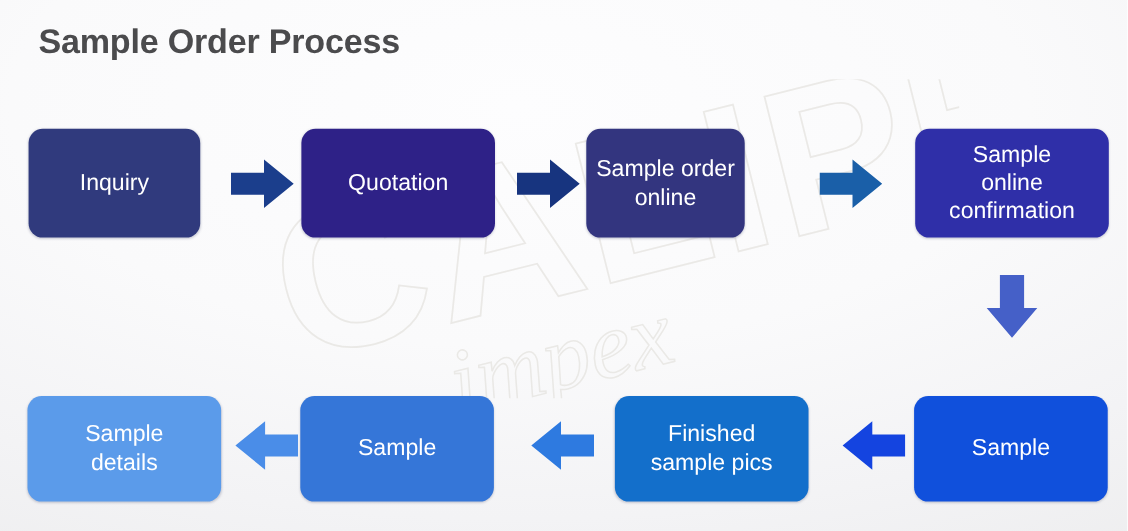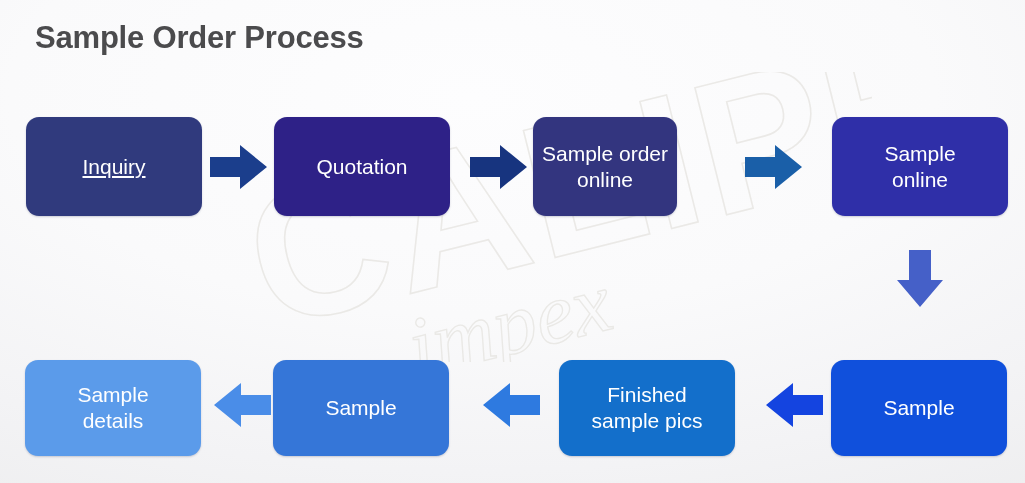--- a/index.html
+++ b/index.html
@@ -63,21 +63,21 @@
     box-sizing: border-box;
     box-shadow: 0 1px 2px rgba(40,50,90,0.22);
   }
   .node span { display: block; }
 
   
   .r1 { top: 117px; height: 99px; }
   
   .r2 { top: 360px; height: 96px; }
 
-  #n-inquiry      { left: 26px;  width: 176px; text-decoration: underline; }
+  #n-inquiry      { left: 26px;  width: 156px; }
   #n-quotation    { left: 274px; width: 176px; }
   #n-order-online { left: 533px; width: 144px; }
   #n-details      { left: 832px; width: 176px; }
 
   #n-feedback     { left: 25px;  width: 176px; }
   #n-shipping     { left: 273px; width: 176px; }
   #n-finished     { left: 559px; width: 176px; }
   #n-production   { left: 831px; width: 176px; }
 
   
@@ -123,20 +123,21 @@
     <div>
       <span>Sample order</span>
       <span>online</span>
     </div>
   </div>
 
   <div class="node r1" id="n-details" style="background:#2f2fa8">
     <div>
       <span>Sample</span>
       <span>online</span>
+      <span>confirmation</span>
     </div>
   </div>
 
   <div class="arrow" id="a1">
     <svg viewBox="0 0 58 48">
         <polygon points="0,14 30,14 30,2 57,24 30,46 30,34 0,34" fill="#1b3e8c"></polygon>
       </svg>
   </div>
   <div class="arrow" id="a2">
     <svg viewBox="0 0 58 48">

